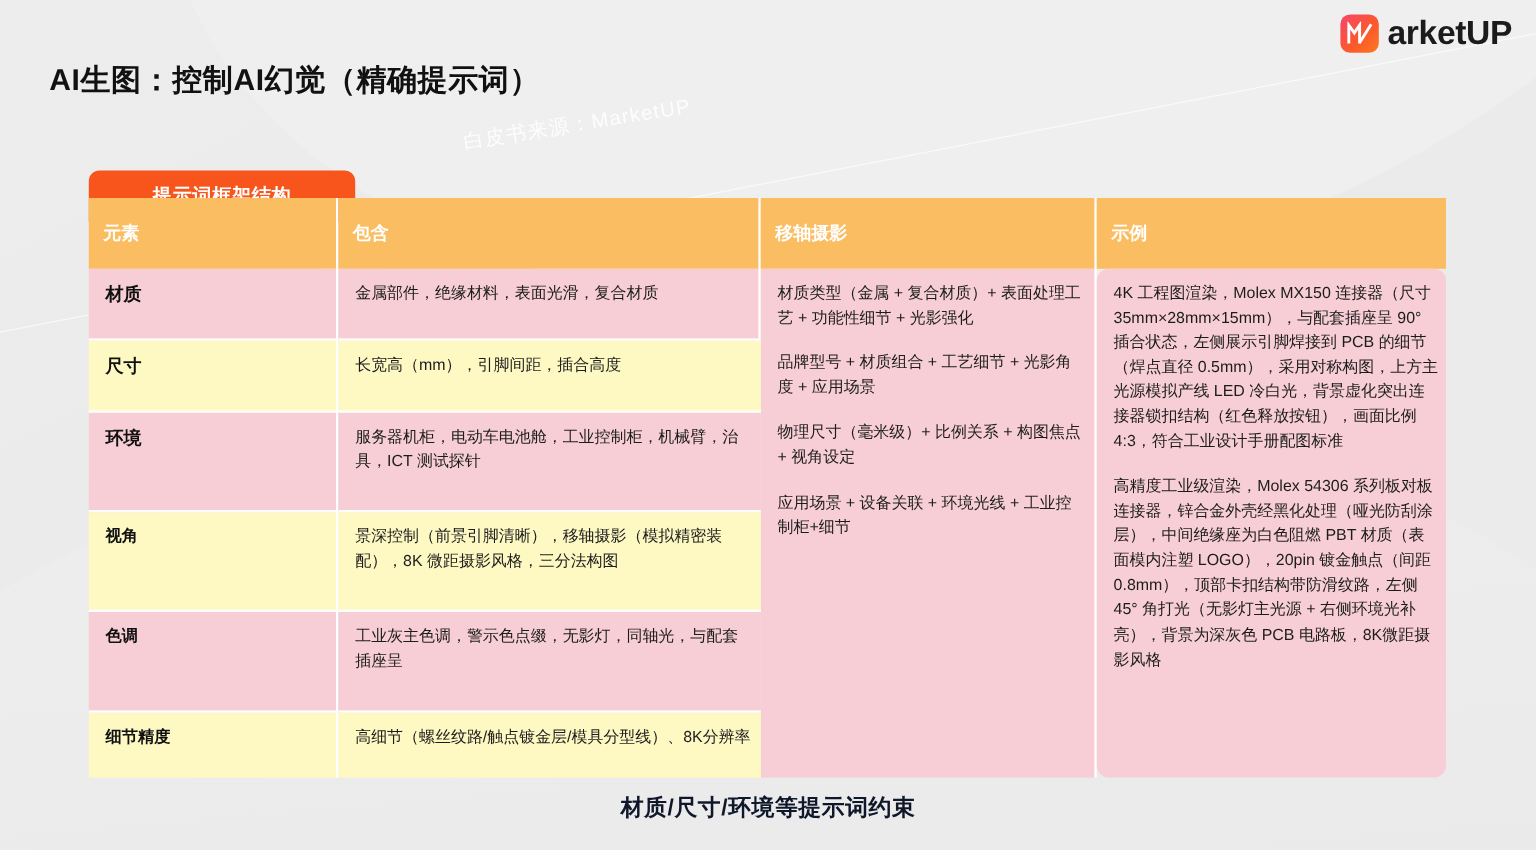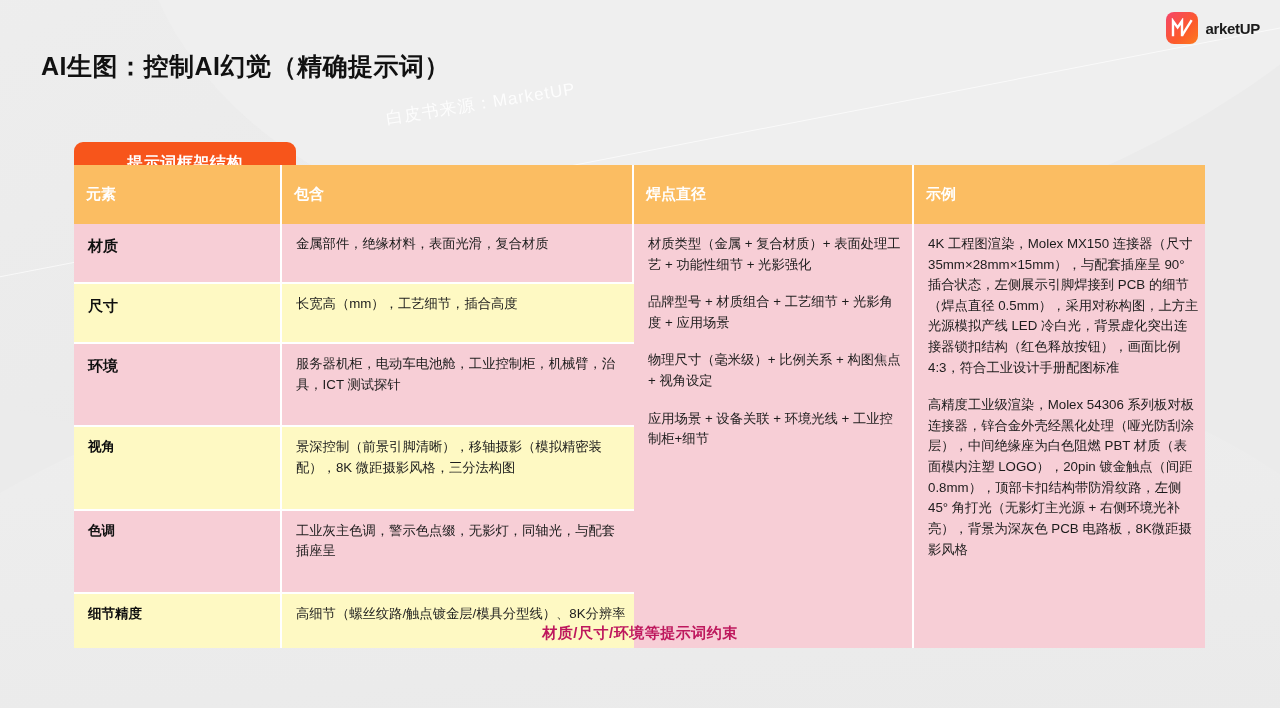--- a/index.html
+++ b/index.html
@@ -87,21 +87,21 @@
   .logo-mark {
     width: 32px;
     height: 32px;
     border-radius: 8px;
     background: linear-gradient(135deg, #f5456b 0%, #fc5a2b 60%, #fd7b1f 100%);
     display: flex;
     align-items: center;
     justify-content: center;
   }
   .logo-text {
-    font-size: 15px;
+    font-size: 28px;
     font-weight: bold;
     color: #1b1b1b;
     letter-spacing: -0.3px;
   }
 
   
   .page-title {
     position: absolute;
     left: 41px;
     top: 50px;
@@ -192,32 +192,32 @@
   }
 
   .kw-block { margin-bottom: 17px; }
   .kw-block:last-child { margin-bottom: 0; }
 
   .ex-block { margin-bottom: 17px; }
   .ex-block:last-child { margin-bottom: 0; }
 
   .col-desc { font-size: 13.3px; line-height: 1.6; }
   .col-kw   { font-size: 13.3px; line-height: 1.6; }
-  .col-ex   { font-size: 13.3px; line-height: 1.62; }
+  .col-ex   { font-size: 13.3px; line-height: 1.62; border-radius: 10px; }
 
   
   .footer-note {
     position: absolute;
     left: 0;
     right: 0;
-    top: 624px;
+    top: 660px;
     text-align: center;
-    font-size: 15px;
-    font-weight: bold;
-    color: #be185d;
+    font-size: 19px;
+    font-weight: bold;
+    color: #0f172a;
     letter-spacing: 0.5px;
   }
 </style>
 </head>
 <body>
 
 <div class="bg">
   <div class="bg-swoosh-1"></div>
   <div class="bg-swoosh-2"></div>
   <div class="bg-swoosh-3"></div>
@@ -247,21 +247,21 @@
     <colgroup>
       <col style="width:208px">
       <col style="width:352px">
       <col style="width:280px">
       <col style="width:291px">
     </colgroup>
     <thead>
       <tr>
         <th>元素</th>
         <th>包含</th>
-        <th>焊点直径</th>
+        <th>移轴摄影</th>
         <th>示例</th>
       </tr>
     </thead>
     <tbody>
       <tr class="row-dark">
         <td>
           <span class="elem-label">材质</span>
         </td>
         <td class="col-desc">金属部件，绝缘材料，表面光滑，复合材质</td>
         <td class="merged-cell col-kw" rowspan="6">
@@ -272,21 +272,21 @@
         </td>
         <td class="merged-cell col-ex" rowspan="6">
           <div class="ex-block">4K 工程图渲染，Molex MX150 连接器（尺寸 35mm×28mm×15mm），与配套插座呈 90° 插合状态，左侧展示引脚焊接到 PCB 的细节（焊点直径 0.5mm），采用对称构图，上方主光源模拟产线 LED 冷白光，背景虚化突出连接器锁扣结构（红色释放按钮），画面比例 4:3，符合工业设计手册配图标准</div>
           <div class="ex-block">高精度工业级渲染，Molex 54306 系列板对板连接器，锌合金外壳经黑化处理（哑光防刮涂层），中间绝缘座为白色阻燃 PBT 材质（表面模内注塑 LOGO），20pin 镀金触点（间距 0.8mm），顶部卡扣结构带防滑纹路，左侧 45° 角打光（无影灯主光源 + 右侧环境光补亮），背景为深灰色 PCB 电路板，8K微距摄影风格</div>
         </td>
       </tr>
       <tr class="row-light">
         <td>
           <span class="elem-label">尺寸</span>
         </td>
-        <td class="col-desc">长宽高（mm），工艺细节，插合高度</td>
+        <td class="col-desc">长宽高（mm），引脚间距，插合高度</td>
       </tr>
       <tr class="row-dark">
         <td>
           <span class="elem-label">环境</span>
         </td>
         <td class="col-desc">服务器机柜，电动车电池舱，工业控制柜，机械臂，治具，ICT 测试探针</td>
       </tr>
       <tr class="row-light">
         <td>
           <span class="elem-label small">视角</span>

